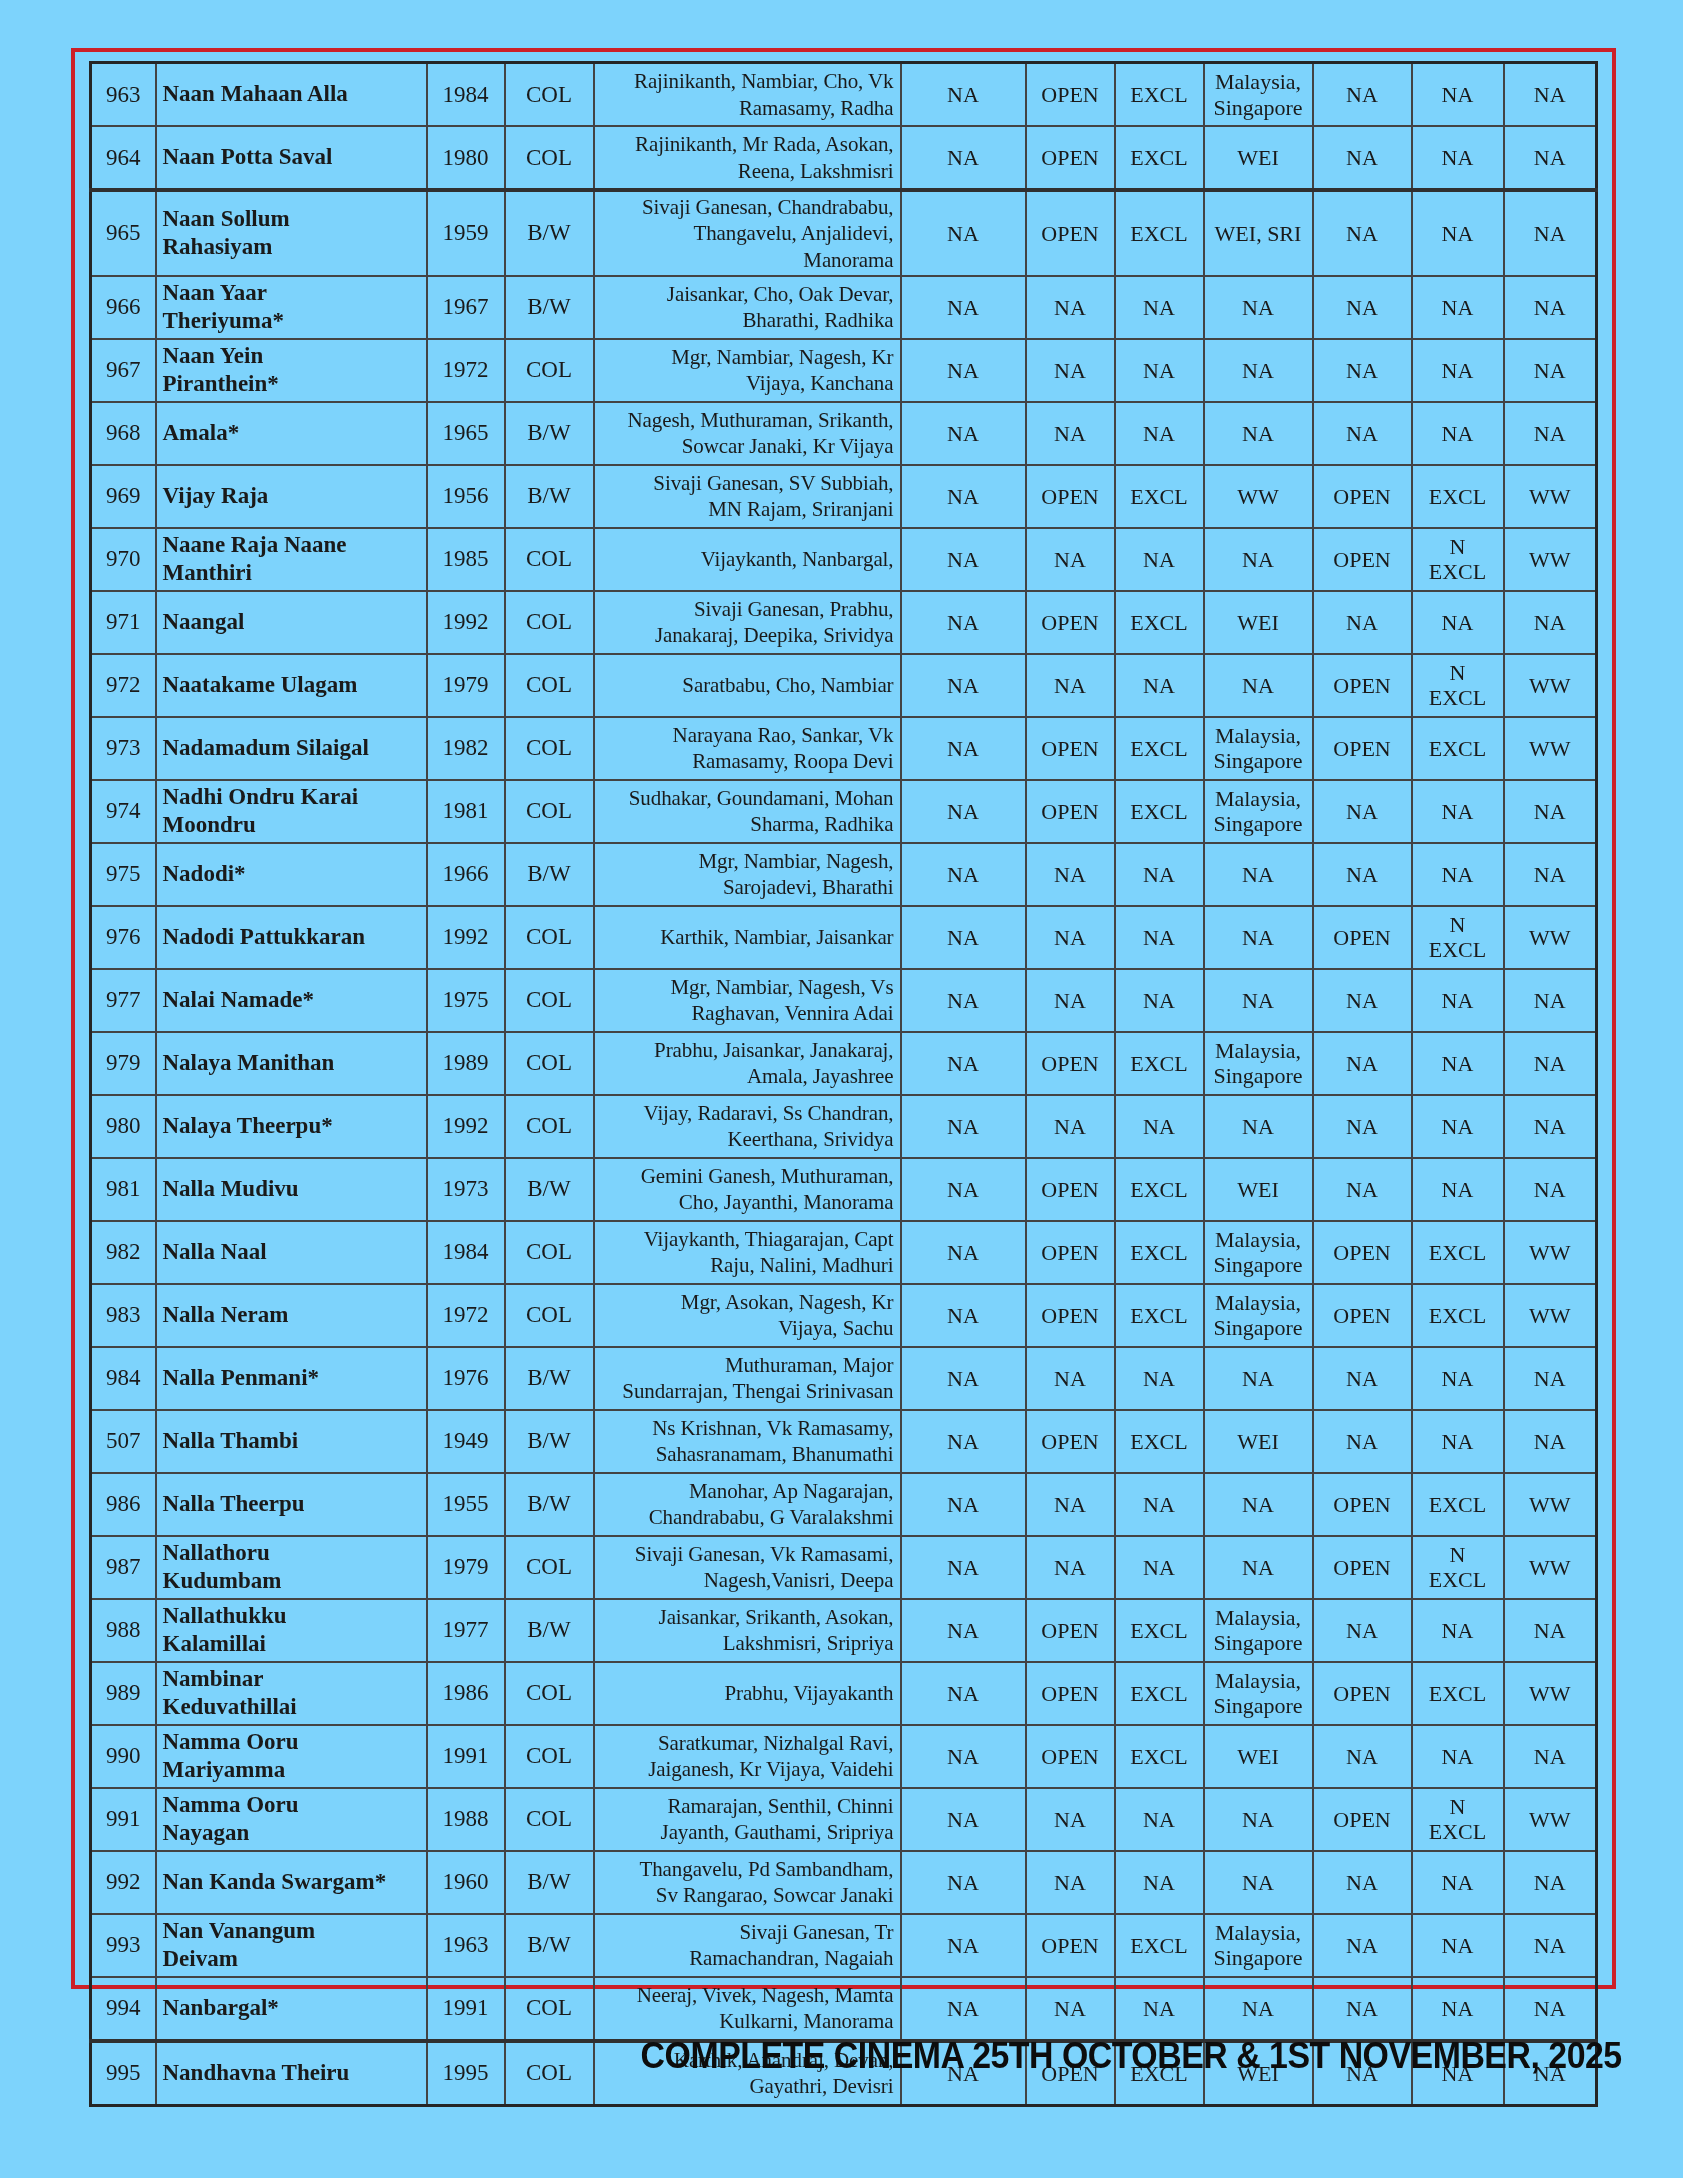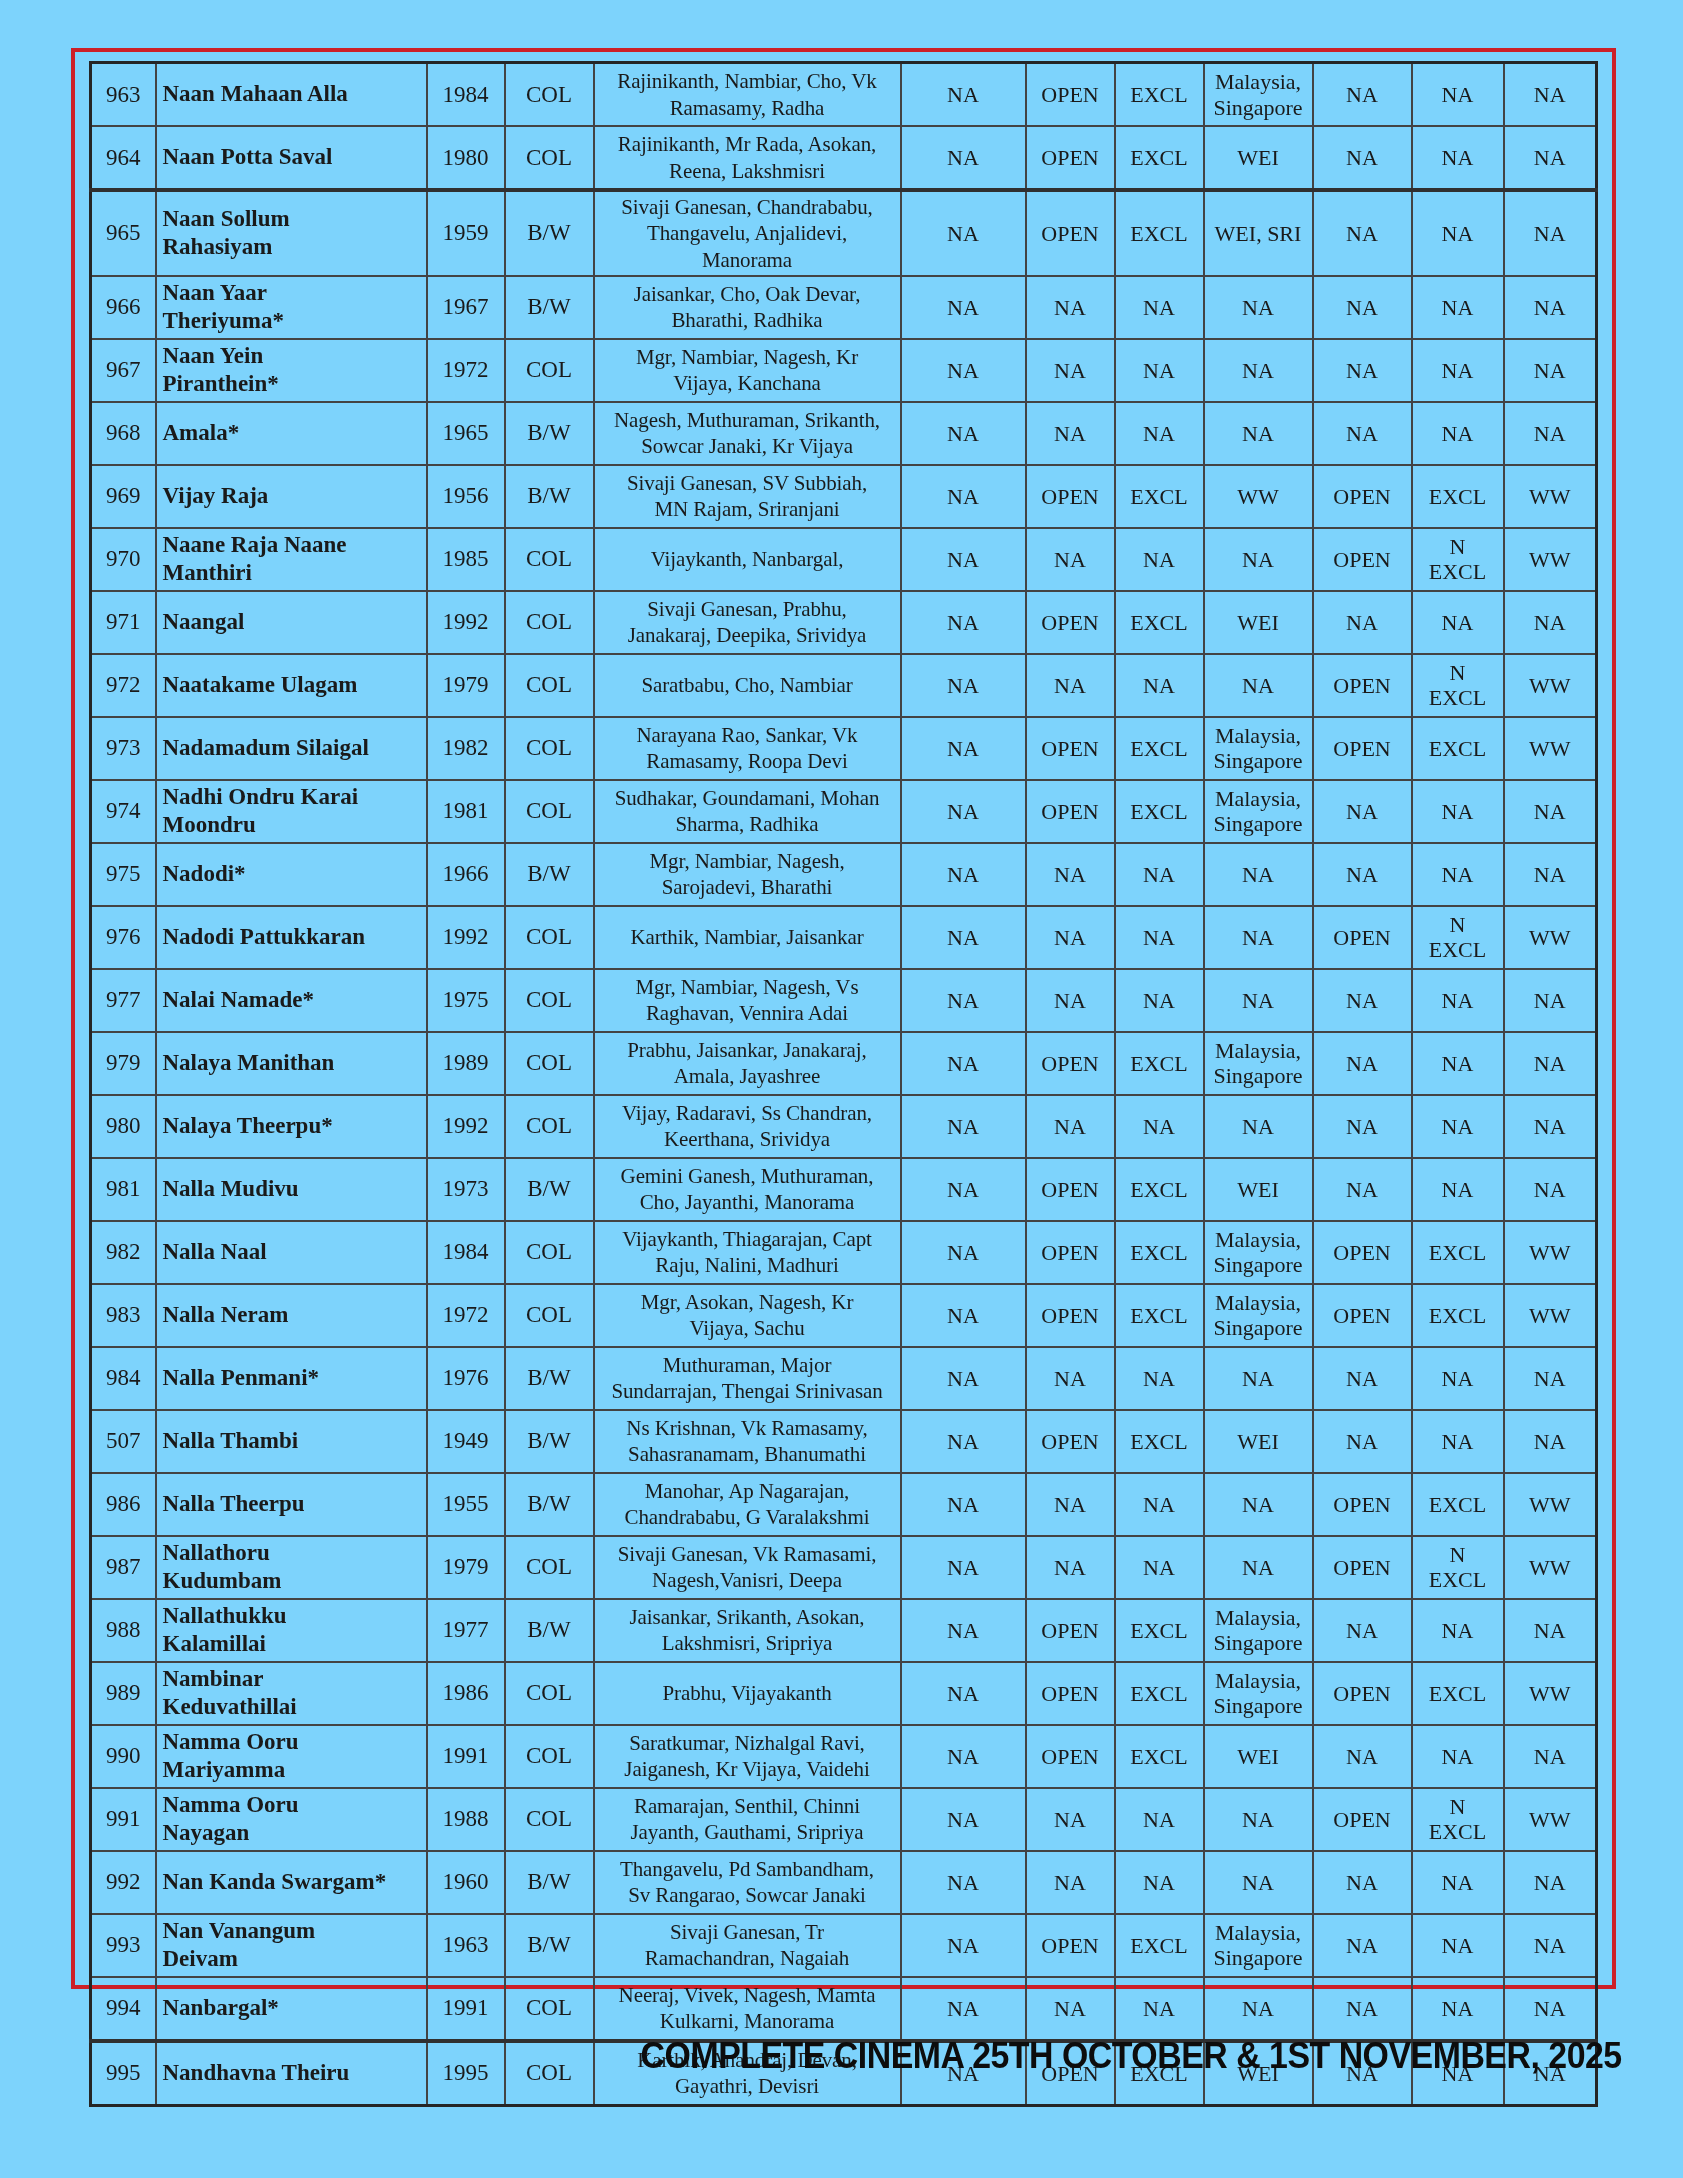--- a/index.html
+++ b/index.html
@@ -4,21 +4,21 @@
 <style>
   html,body{margin:0;padding:0;}
   body{width:1683px;height:2178px;background:#ffffff;font-family:"Liberation Serif","DejaVu Serif",serif;color:#1a1a1a;}
   .page{position:relative;width:1683px;height:2178px;background:#7dd3fc;overflow:hidden;}
   .red-frame{position:absolute;left:71px;top:48px;width:1537px;height:1933px;border:4px solid #cd2027;background:transparent;}
   table.grid{position:absolute;left:89px;top:61px;width:1507px;border-collapse:collapse;table-layout:fixed;border:3px solid #252525;}
   table.grid td{border:2px solid #434343;padding:2px 6px;height:57px;vertical-align:middle;overflow:hidden;}
   tr.sep td{border-top:4px solid #303030;}
   td.c-num{text-align:center;font-size:23px;}
   td.c-title{text-align:left;font-weight:bold;font-size:23px;line-height:1.22;white-space:pre-line;}
-  td.c-cast{text-align:center;font-size:21px;line-height:1.25;padding-left:11px;padding-right:5px;letter-spacing:-0.1px;white-space:pre-line;}
+  td.c-cast{text-align:right;font-size:21px;line-height:1.25;padding-left:11px;padding-right:5px;letter-spacing:-0.1px;white-space:pre-line;}
   td.c-status{text-align:center;font-size:22px;line-height:1.15;white-space:pre-line;padding:2px 2px;}
   .footer{position:absolute;top:2035px;right:61px;font-family:"Liberation Sans","DejaVu Sans",sans-serif;font-weight:700;font-size:36px;letter-spacing:-0.5px;color:#0d0d0d;white-space:nowrap;transform:scaleX(0.94);transform-origin:right center;}
 </style>
 </head>
 <body>
 
 <div class="page">
   <div class="red-frame" style="border-color: rgb(205, 32, 39);"></div>
 
   <table class="grid">

